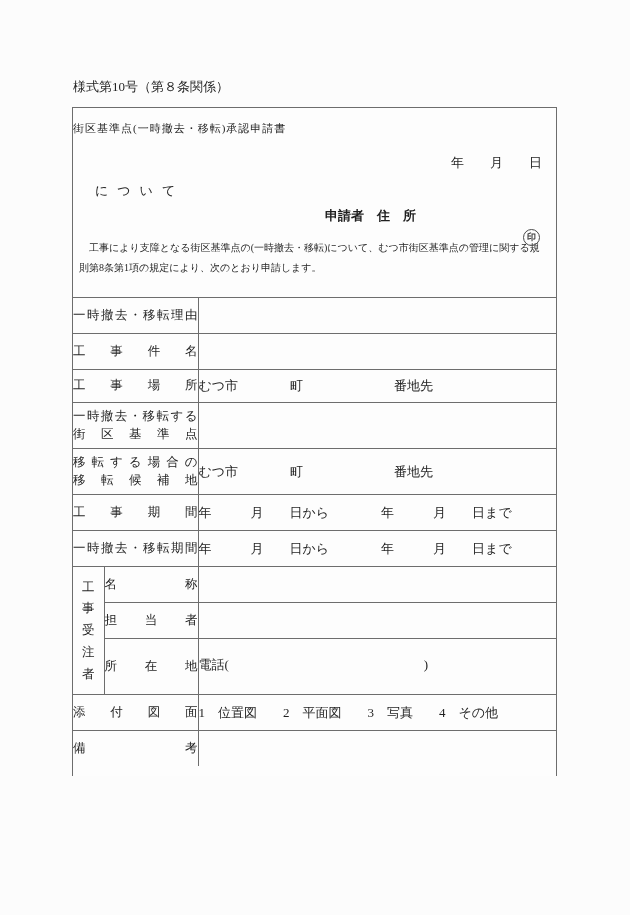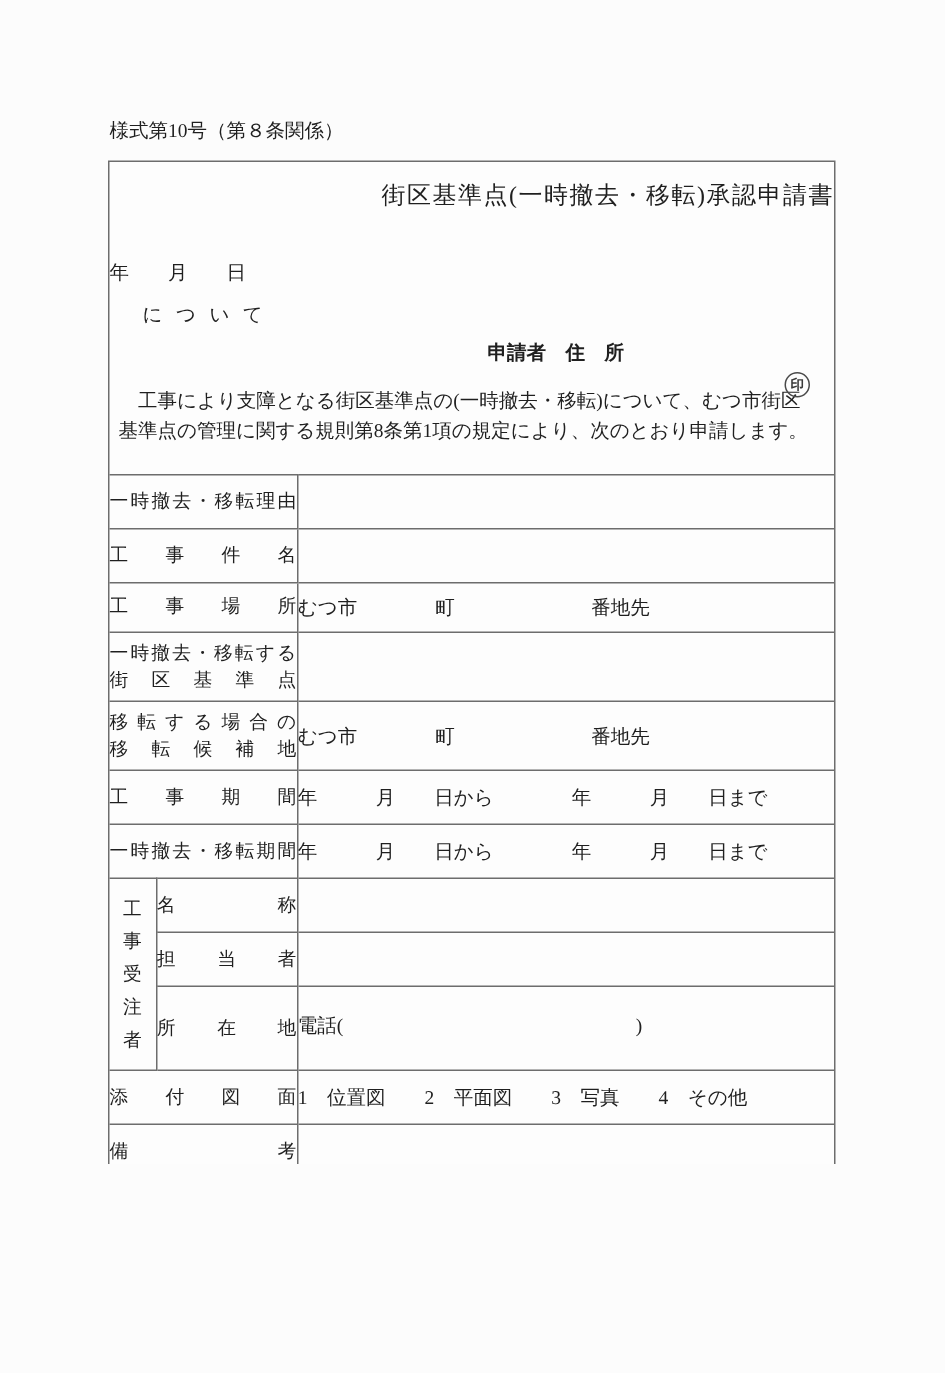--- a/index.html
+++ b/index.html
@@ -9,32 +9,32 @@
     color:#1f1f1f;
     font-family:"Liberation Serif","DejaVu Serif",serif;
     font-size:13px;
   }
   .page{position:relative;width:630px;height:776px;overflow:hidden;background:#fcfcfc;}
   .form-number{position:absolute;left:73px;top:80px;font-size:13px;line-height:1;}
   .form-box{
     position:absolute;left:72px;top:107px;width:483px;height:676px;
     border:1px solid #6d6d6d;background:#fdfdfd;box-sizing:content-box;
   }
-  .form-title{text-align:right;margin-top:15px;font-size:16px;line-height:1;letter-spacing:1px;}
-  .date-line{padding-right:14px;margin-top:36px;line-height:1;}
+  .form-title{text-align:left;margin-top:15px;font-size:11px;line-height:1;letter-spacing:1px;}
+  .date-line{text-align:right;padding-right:14px;margin-top:22px;line-height:1;}
   .addressee{margin:15px 0 0 22px;letter-spacing:9px;line-height:1;}
   .applicant{margin:12px 0 0 252px;position:relative;line-height:1;font-weight:bold;}
   .applicant .line2{margin-top:11px;padding-left:52px;}
   .seal{
     position:absolute;right:16px;top:20px;width:15px;height:15px;
     border:1px solid #4a4a4a;border-radius:50%;
     display:flex;align-items:center;justify-content:center;
     font-size:9px;line-height:1;color:#3a3a3a;
   }
-  .body-text{margin:16px 16px 0 6px;line-height:19.5px;font-size:13px;}
+  .body-text{margin:16px 16px 0 6px;line-height:19.5px;font-size:10px;}
   table.form-table{
     width:483px;border-collapse:collapse;table-layout:fixed;
     margin-top:20px;font-size:13px;
   }
   table.form-table td{border-top:1px solid #6d6d6d;padding:0;vertical-align:middle;}
   td.lbl{border-right:1px solid #6d6d6d;padding:0 6px;font-size:12.5px;}
   td.slbl{border-right:1px solid #6d6d6d;padding:0 5px;font-size:12.5px;}
   td.vlbl{border-right:1px solid #6d6d6d;font-size:12.5px;}
   td.val{padding:0 8px;}
   td.val-period{padding-left:40px;}

